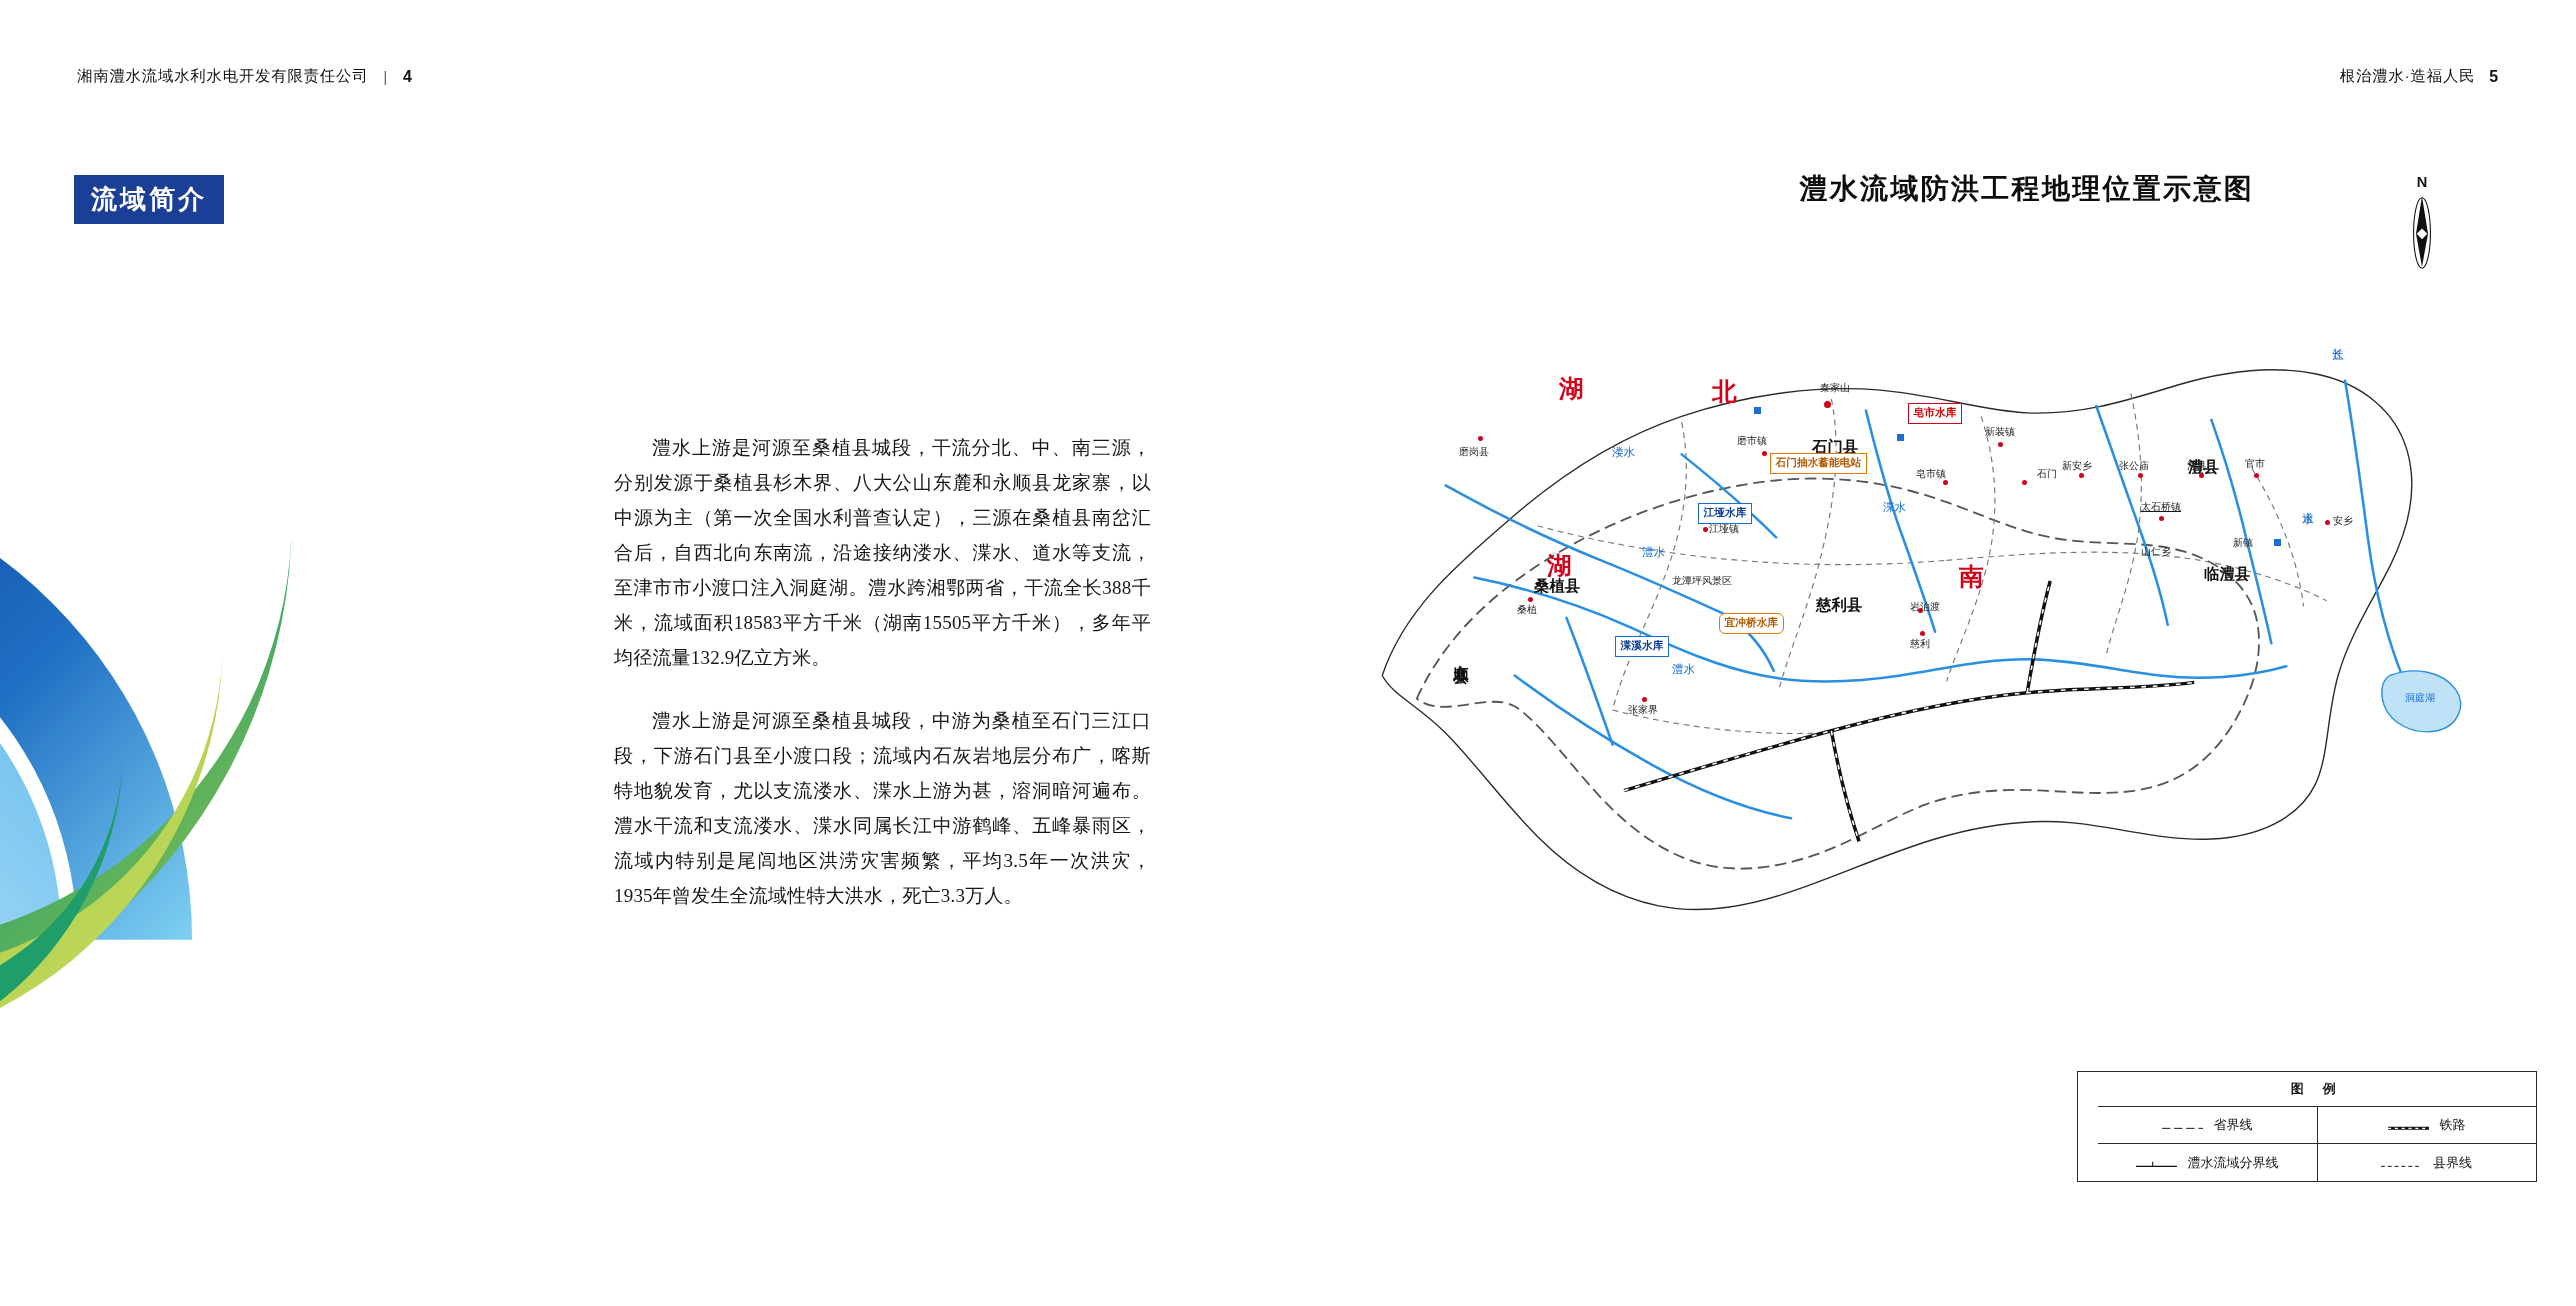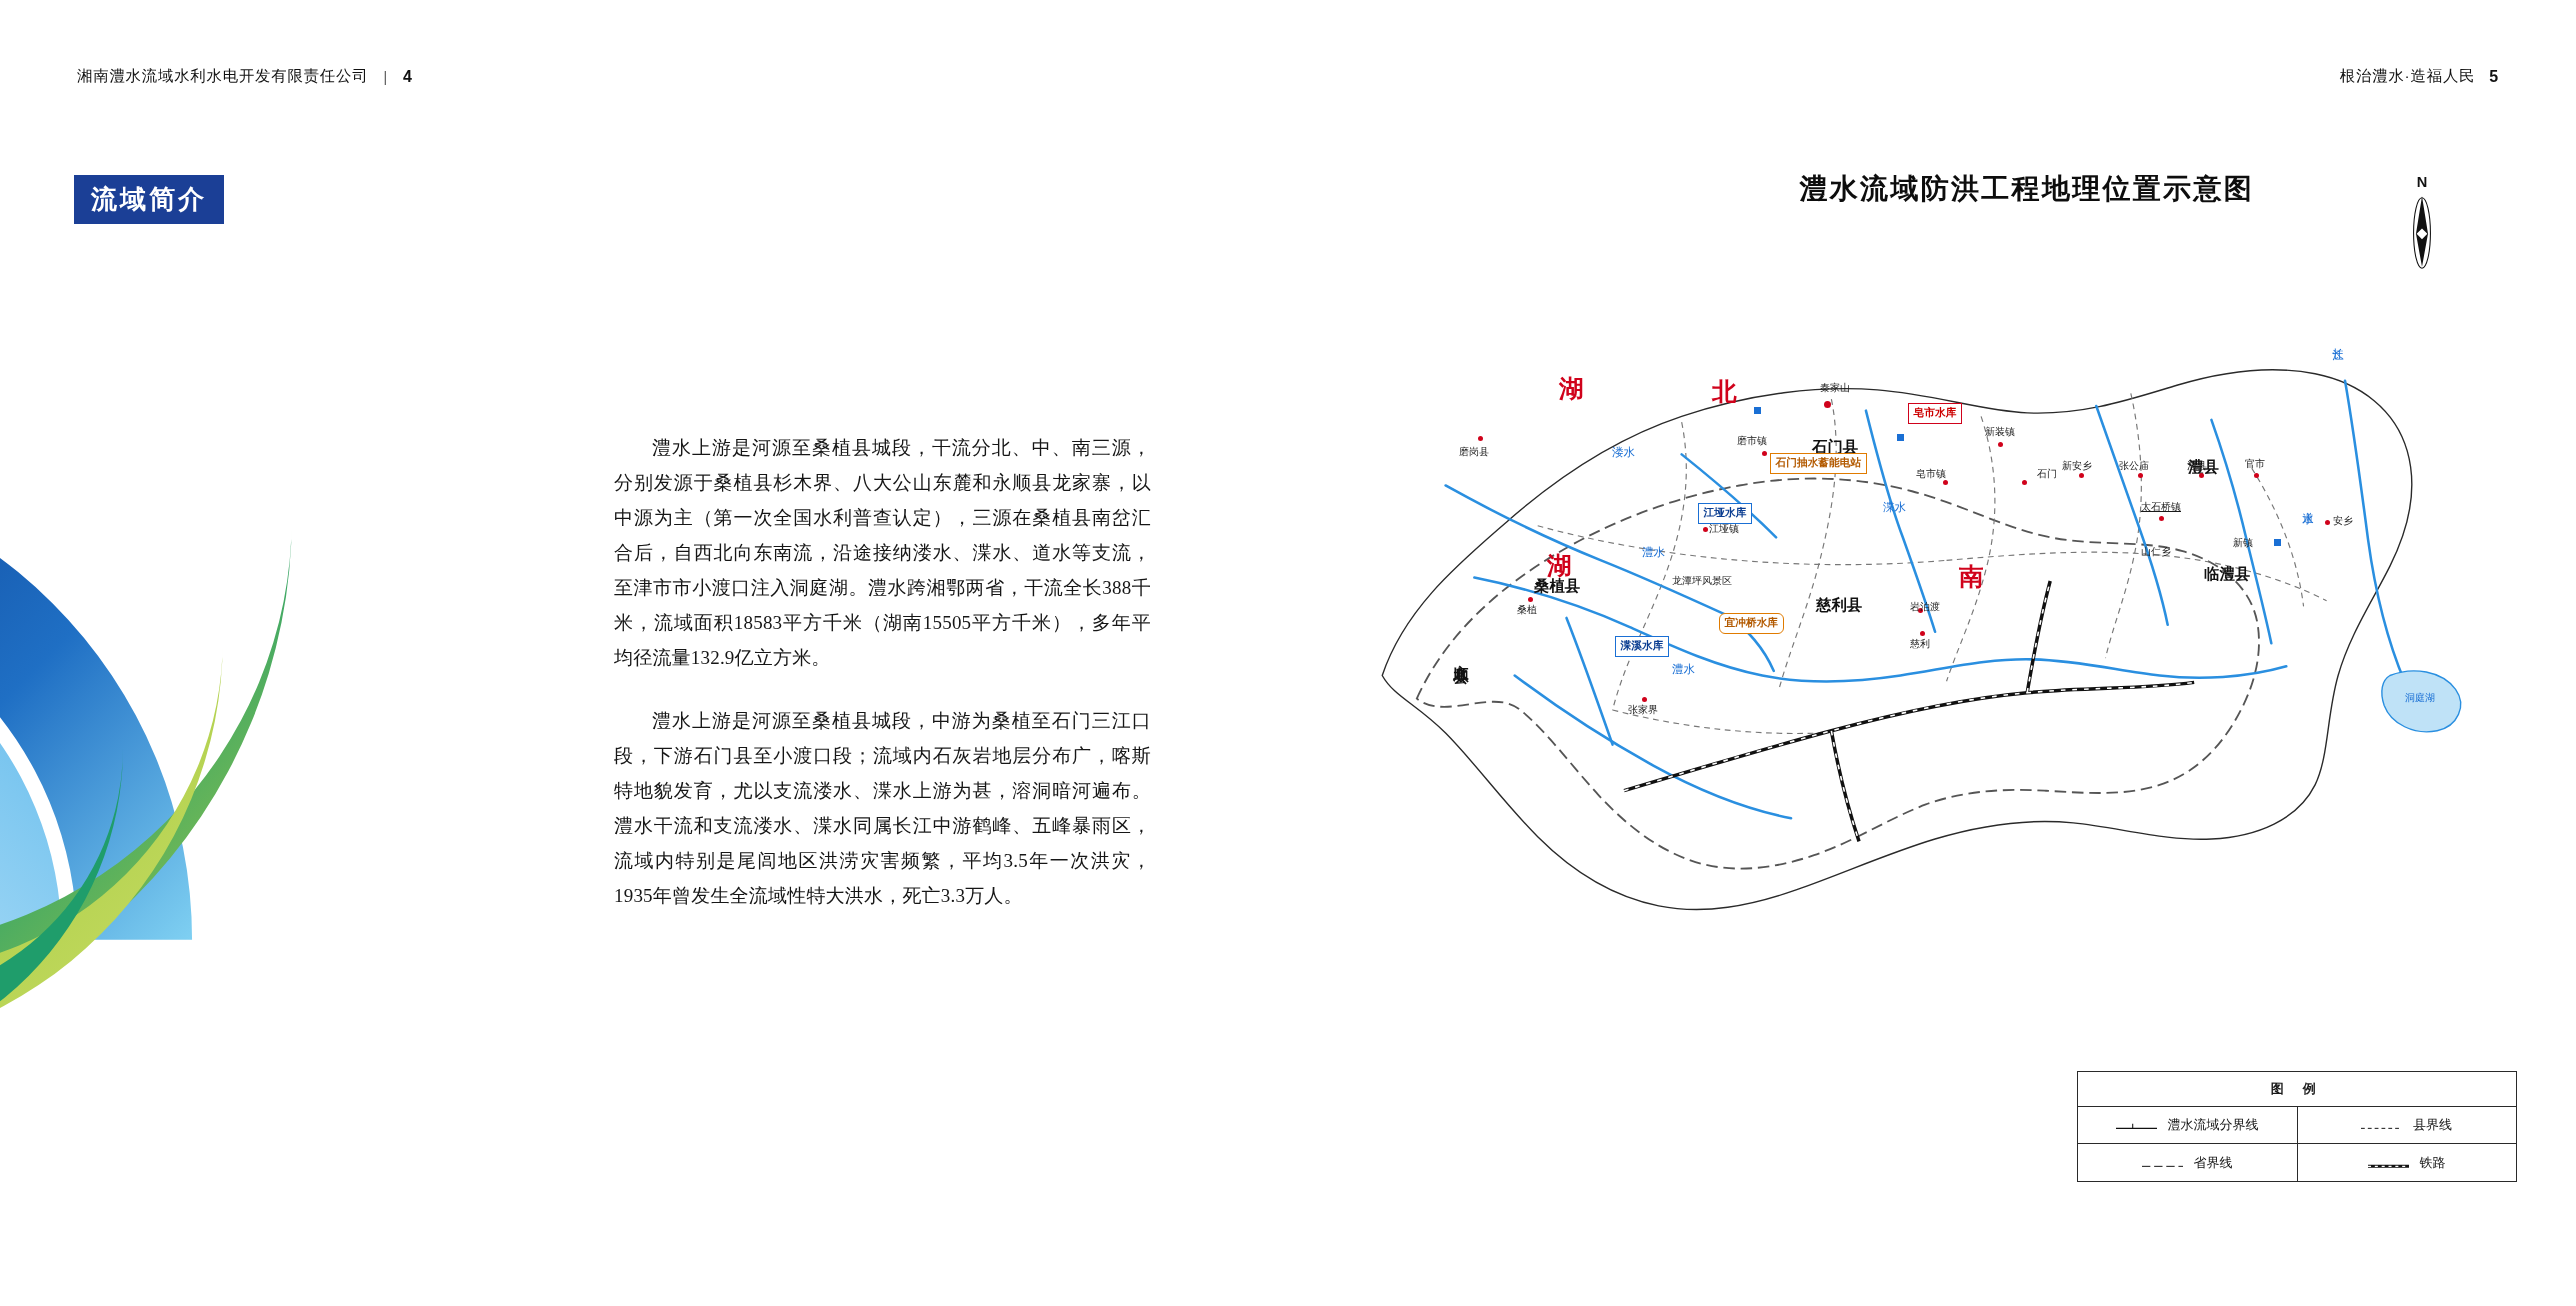--- a/index.html
+++ b/index.html
@@ -205,20 +205,21 @@
 
   
   .legend {
     position: absolute;
     left: 2077px;
     top: 1071px;
     width: 438px;
     border: 0.8px solid #2a2a2a;
     background: #fff;
     font-size: 13px;
+    padding-left: 20px;
   }
   .legend-title {
     text-align: center;
     padding: 8.4px 0 7.7px 0;
     border-bottom: 0.8px solid #2a2a2a;
     font-weight: bold;
     letter-spacing: 7.7px;
   }
   .legend-row {
     display: flex;
@@ -464,49 +465,49 @@
   <div class="m-sq" style="left:938px;top:209px;"></div>
 </div>
 
 <div class="legend">
   <div class="legend-title">图  例</div>
 
   <div class="legend-row">
     <div class="legend-cell">
       <span class="sym">
         <svg width="41" height="9.2" viewBox="0 0 54 12">
-          <line x1="0" y1="7" x2="54" y2="7" stroke="#111" stroke-width="1.4"></line>
-          <line x1="22" y1="1" x2="22" y2="7" stroke="#111" stroke-width="1.4"></line>
-        </svg>
-      </span>
-      <span class="lbl">澧水流域分界线</span>
-    </div>
-    <div class="legend-cell">
-      <span class="sym">
-        <svg width="41" height="9.2" viewBox="0 0 54 12">
-          <line x1="0" y1="7" x2="54" y2="7" stroke="#111" stroke-width="1.3" stroke-dasharray="5 4"></line>
-        </svg>
-      </span>
-      <span class="lbl">县界线</span>
-    </div>
-  </div>
-
-  <div class="legend-row">
-    <div class="legend-cell">
-      <span class="sym">
-        <svg width="41" height="9.2" viewBox="0 0 54 12">
           <line x1="0" y1="7" x2="54" y2="7" stroke="#111" stroke-width="1.3" stroke-dasharray="11 5"></line>
         </svg>
       </span>
       <span class="lbl">省界线</span>
     </div>
     <div class="legend-cell">
       <span class="sym">
         <svg width="41" height="9.2" viewBox="0 0 54 12">
           <line x1="0" y1="7" x2="54" y2="7" stroke="#111" stroke-width="4"></line>
           <line x1="0" y1="7" x2="54" y2="7" stroke="#fff" stroke-width="1.6" stroke-dasharray="4 5"></line>
         </svg>
       </span>
       <span class="lbl">铁路</span>
     </div>
   </div>
+
+  <div class="legend-row">
+    <div class="legend-cell">
+      <span class="sym">
+        <svg width="41" height="9.2" viewBox="0 0 54 12">
+          <line x1="0" y1="7" x2="54" y2="7" stroke="#111" stroke-width="1.4"></line>
+          <line x1="22" y1="1" x2="22" y2="7" stroke="#111" stroke-width="1.4"></line>
+        </svg>
+      </span>
+      <span class="lbl">澧水流域分界线</span>
+    </div>
+    <div class="legend-cell">
+      <span class="sym">
+        <svg width="41" height="9.2" viewBox="0 0 54 12">
+          <line x1="0" y1="7" x2="54" y2="7" stroke="#111" stroke-width="1.3" stroke-dasharray="5 4"></line>
+        </svg>
+      </span>
+      <span class="lbl">县界线</span>
+    </div>
+  </div>
 </div>
 
 
 </body></html>

